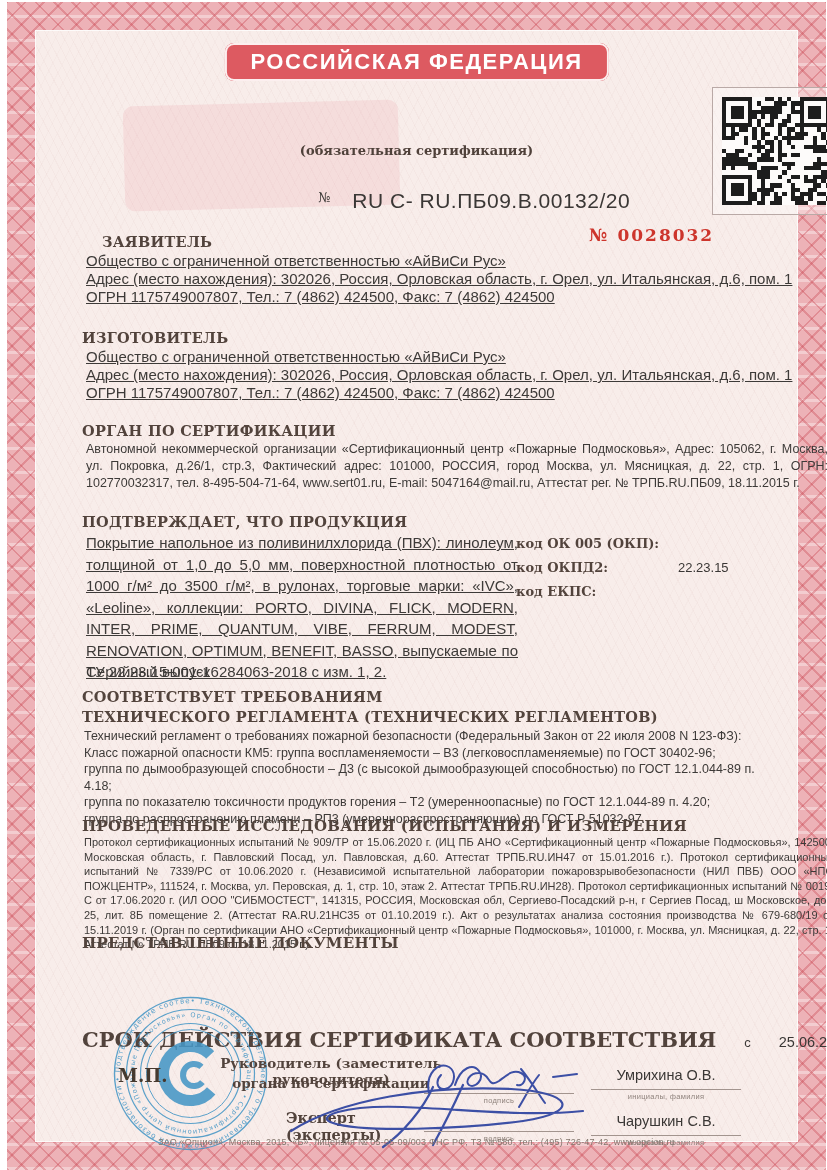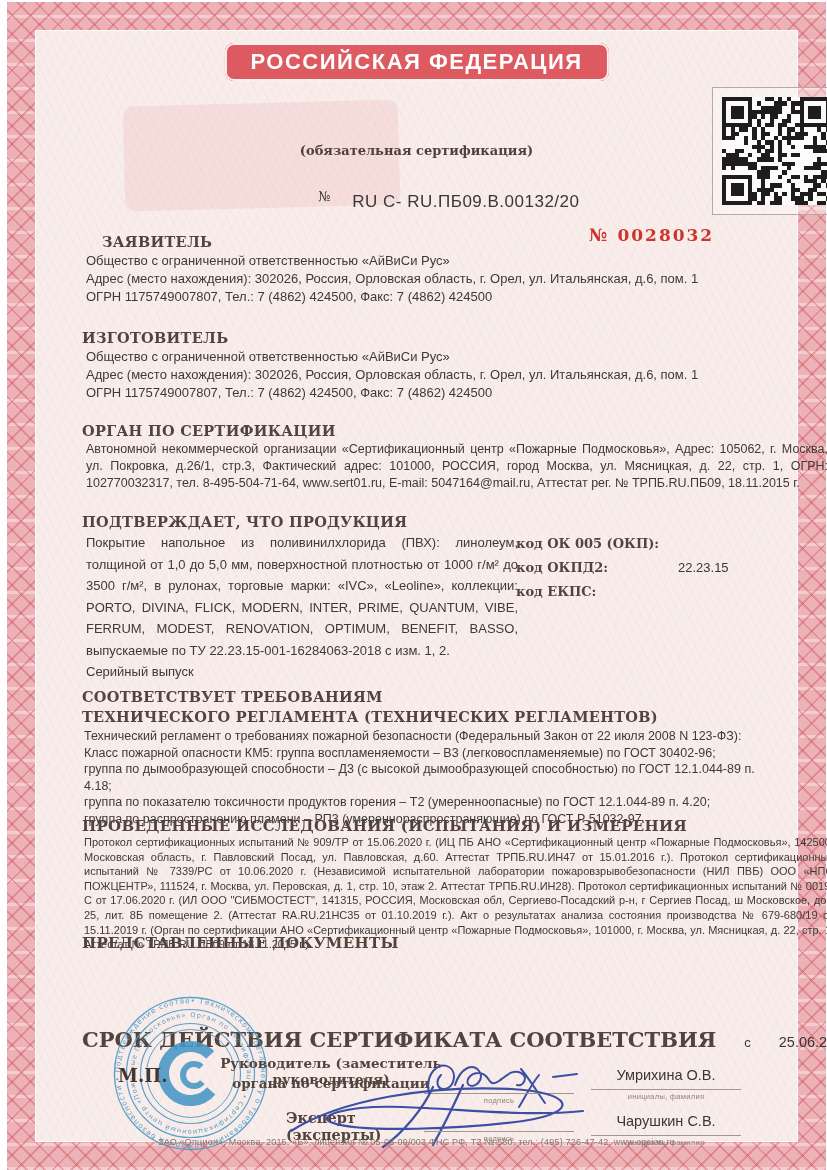--- a/index.html
+++ b/index.html
@@ -24,25 +24,25 @@
     box-shadow:inset 0 0 0 2px rgba(255,255,255,.9), inset 0 0 0 4px rgba(221,90,97,1);
     font-family:"Liberation Sans",sans-serif;}
   .title{left:0;right:0;top:78px;text-align:center;font-family:"DejaVu Serif",serif;
     font-size:25px;color:#4f413a;letter-spacing:2px;}
   .subtitle{left:0;right:0;top:112px;text-align:center;font-family:"DejaVu Serif",serif;
     font-size:13px;font-weight:bold;color:#4f413a;}
   .qr-box{left:676px;top:56px;width:126px;height:126px;background:rgba(255,255,255,.35);
     border:1px solid #b9a9a6;display:flex;align-items:center;justify-content:center;}
   .certno-row{left:282px;top:158px;white-space:nowrap;color:#3a3735;}
   .certno-row .nosign{font-family:"DejaVu Serif",serif;font-size:13px;vertical-align:6px;margin-right:22px;}
-  .certno-row .noval{font-size:17px;letter-spacing:.5px;text-align:center;}
+  .certno-row .noval{font-size:21px;letter-spacing:.5px;text-align:center;}
   .formno{left:553px;top:194px;font-family:"DejaVu Serif",serif;font-weight:bold;
     font-size:17px;color:var(--serial-red,#cd352c);letter-spacing:2px;}
   .h{font-family:"DejaVu Serif",serif;font-weight:bold;color:#52433c;font-size:14.5px;letter-spacing:.3px;}
-  .body-text{font-size:13px;color:#3d3a38;line-height:18px;}
+  .body-text{font-size:15px;color:#3d3a38;line-height:18px;text-decoration:underline;}
   .small-text{font-size:12.5px;color:#3d3a38;line-height:17px;}
   .left-col{width:432px;text-align:justify;}
   .codes{width:300px;}
   .code-row{display:flex;margin-bottom:9px;}
   .code-label{font-family:"DejaVu Serif",serif;font-weight:bold;font-size:13px;color:#52433c;width:162px;flex:none;}
   .code-value{font-size:13px;color:#3a3735;}
   .tests-text{font-size:11px;line-height:14.6px;color:#3d3a38;text-align:justify;}
   .validity{left:46px;top:996px;display:flex;align-items:baseline;white-space:nowrap;}
   .validity .h2{font-family:"DejaVu Serif",serif;font-weight:bold;font-size:21px;color:#52433c;}
   .validity .prep{font-size:13px;color:#3d3a38;margin-left:28px;}

